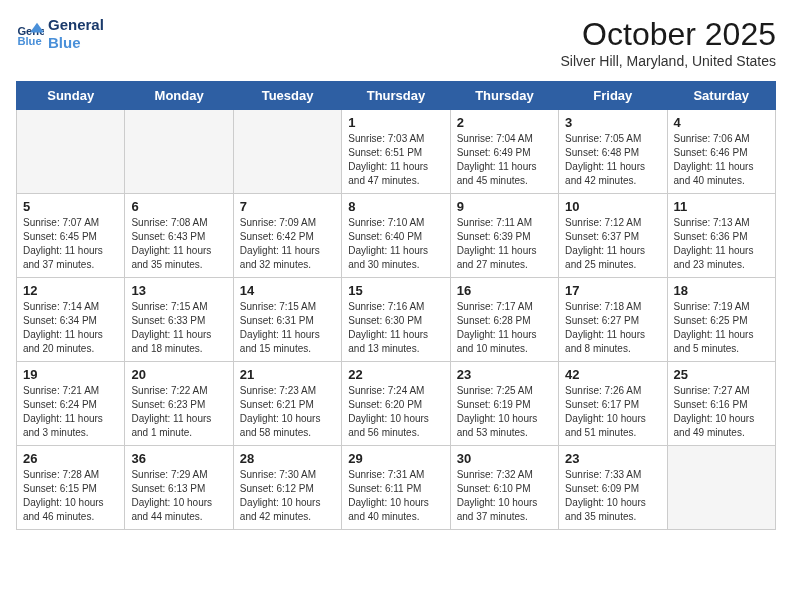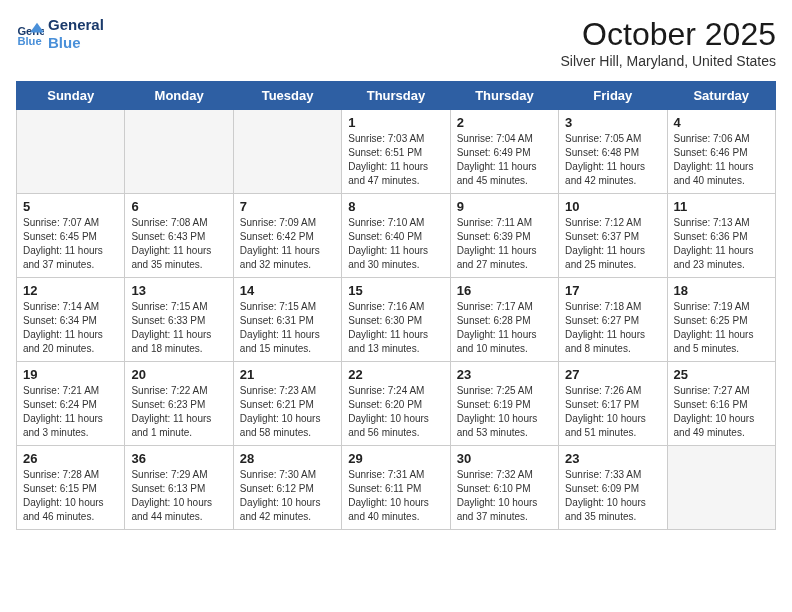--- a/index.html
+++ b/index.html
@@ -207,21 +207,21 @@
         </td>
         <td>
           <div class="day-number">22</div>
           <div class="day-info">Sunrise: 7:24 AM<br>Sunset: 6:20 PM<br>Daylight: 10 hours<br>and 56 minutes.</div>
         </td>
         <td>
           <div class="day-number">23</div>
           <div class="day-info">Sunrise: 7:25 AM<br>Sunset: 6:19 PM<br>Daylight: 10 hours<br>and 53 minutes.</div>
         </td>
         <td>
-          <div class="day-number">27</div>
+          <div class="day-number">42</div>
           <div class="day-info">Sunrise: 7:26 AM<br>Sunset: 6:17 PM<br>Daylight: 10 hours<br>and 51 minutes.</div>
         </td>
         <td>
           <div class="day-number">25</div>
           <div class="day-info">Sunrise: 7:27 AM<br>Sunset: 6:16 PM<br>Daylight: 10 hours<br>and 49 minutes.</div>
         </td>
       </tr>
       <tr>
         <td>
           <div class="day-number">26</div>

